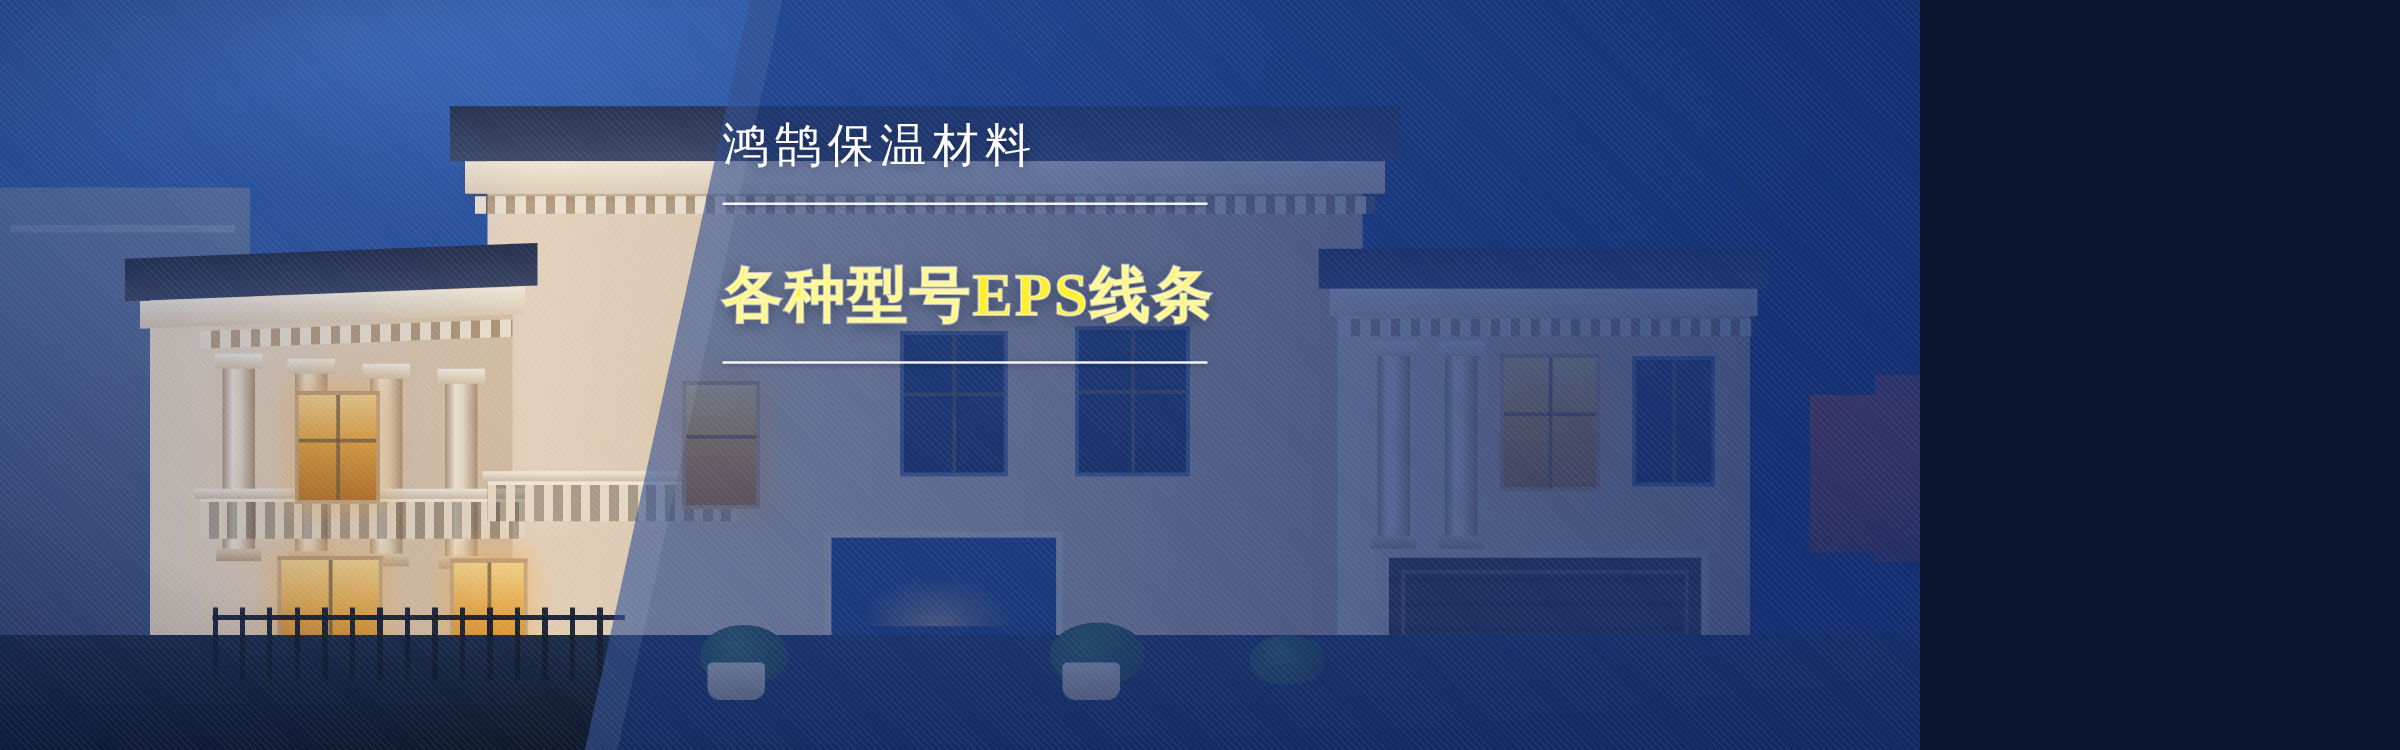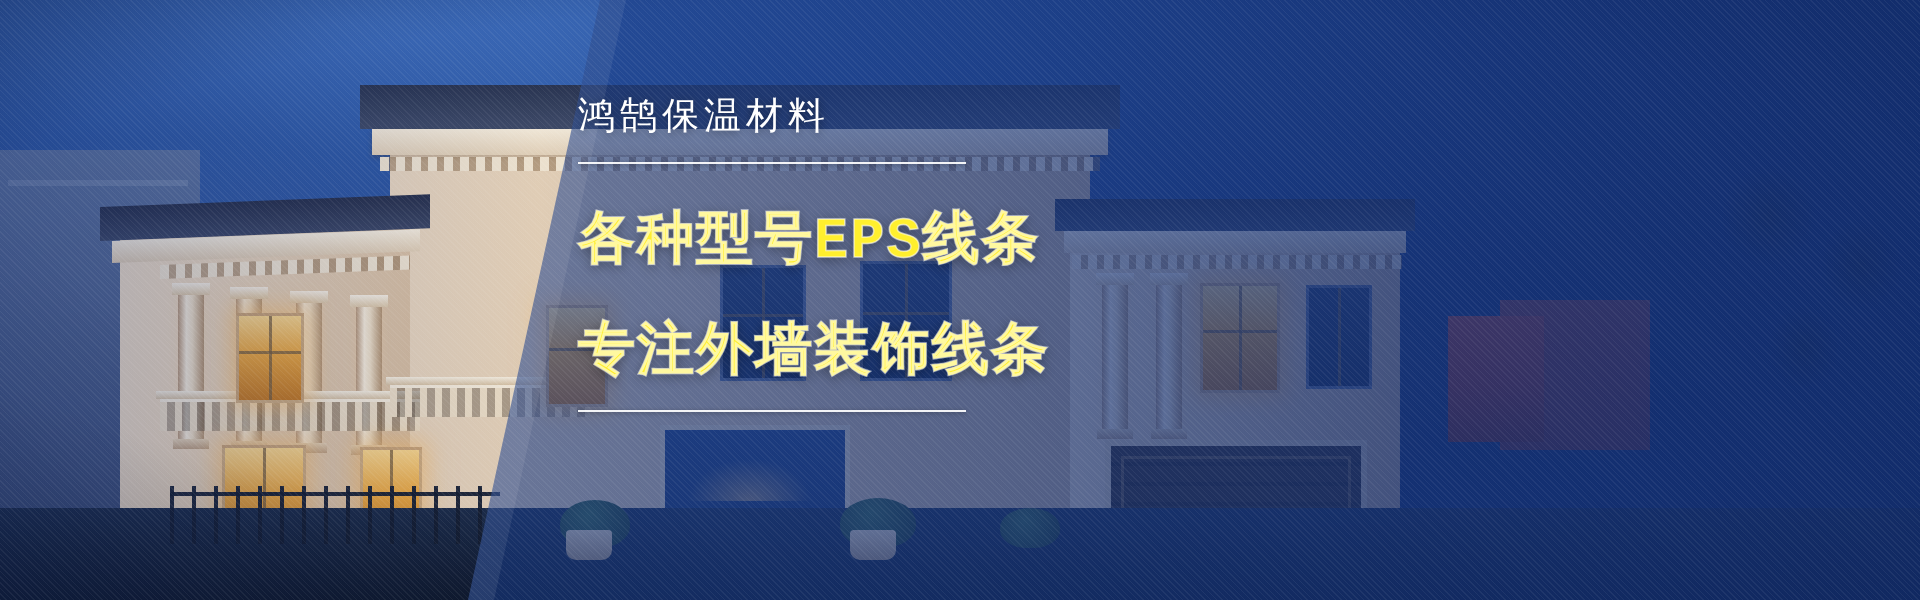--- a/index.html
+++ b/index.html
@@ -1,18 +1,18 @@
 <!DOCTYPE html>
 <html><head>
 <meta charset="utf-8">
 <style>
   html,body{margin:0;padding:0;background:#0b1630;}
   #banner{
-    position:relative;width:1920px;height:600px;overflow:hidden;
-    font-family:Liberation Mono, monospace;
+    position:relative;width:1536px;height:600px;overflow:hidden;
+    font-family:Liberation Serif, serif;
     background:#a21caf;
   }
   .layer{position:absolute;inset:0;}
 
   
   .sky{
     background:
       radial-gradient(110% 80% at 18% 4%, #3f6fbe 0%, #2f5aa6 28%, #24478f 52%, #1b3878 75%, #16306b 100%);
   }
   .sky-glow{
@@ -197,21 +197,21 @@
   .brand{
     color:#ffffff;font-size:37px;font-weight:400;letter-spacing:5px;
     text-shadow:0 2px 10px rgba(0,0,0,.45);line-height:1.2;
   }
   .rule{
     height:2px;background:rgba(255,255,255,.92);margin:22px 0 18px 0;width:388px;
     box-shadow:0 1px 4px rgba(0,0,0,.35);
   }
   .rule.bottom{margin:24px 0 26px 0;}
   .headline{
-    color:#ffef2e;font-size:57px;font-weight:bold;letter-spacing:2px;line-height:1.14;
+    color:#ffef2e;font-size:48px;font-weight:bold;letter-spacing:2px;line-height:1.14;
     -webkit-text-stroke:1.5px rgba(255,255,255,.55);
     text-shadow:0 3px 12px rgba(0,0,0,.40), 0 0 2px rgba(255,255,255,.5);
     white-space:nowrap;
     margin-top:46px;
   }
   .tagline{
     color:#ffffff;font-size:25px;letter-spacing:6px;white-space:nowrap;
     text-shadow:0 2px 8px rgba(0,0,0,.45);
   }
 </style>
@@ -320,17 +320,16 @@
 
   <div class="panel"></div>
   <div class="panel-edge"></div>
 
   <div class="layer hatch"></div>
 
   <div class="content">
     <div class="brand">鸿鹄保温材料</div>
     <div class="rule"></div>
     <div class="headline">各种型号EPS线条</div>
-    <div class="headline">专注外墙装饰线条</div>
     <div class="rule bottom"></div>
   </div>
 
 </div>
 
 </body></html>

